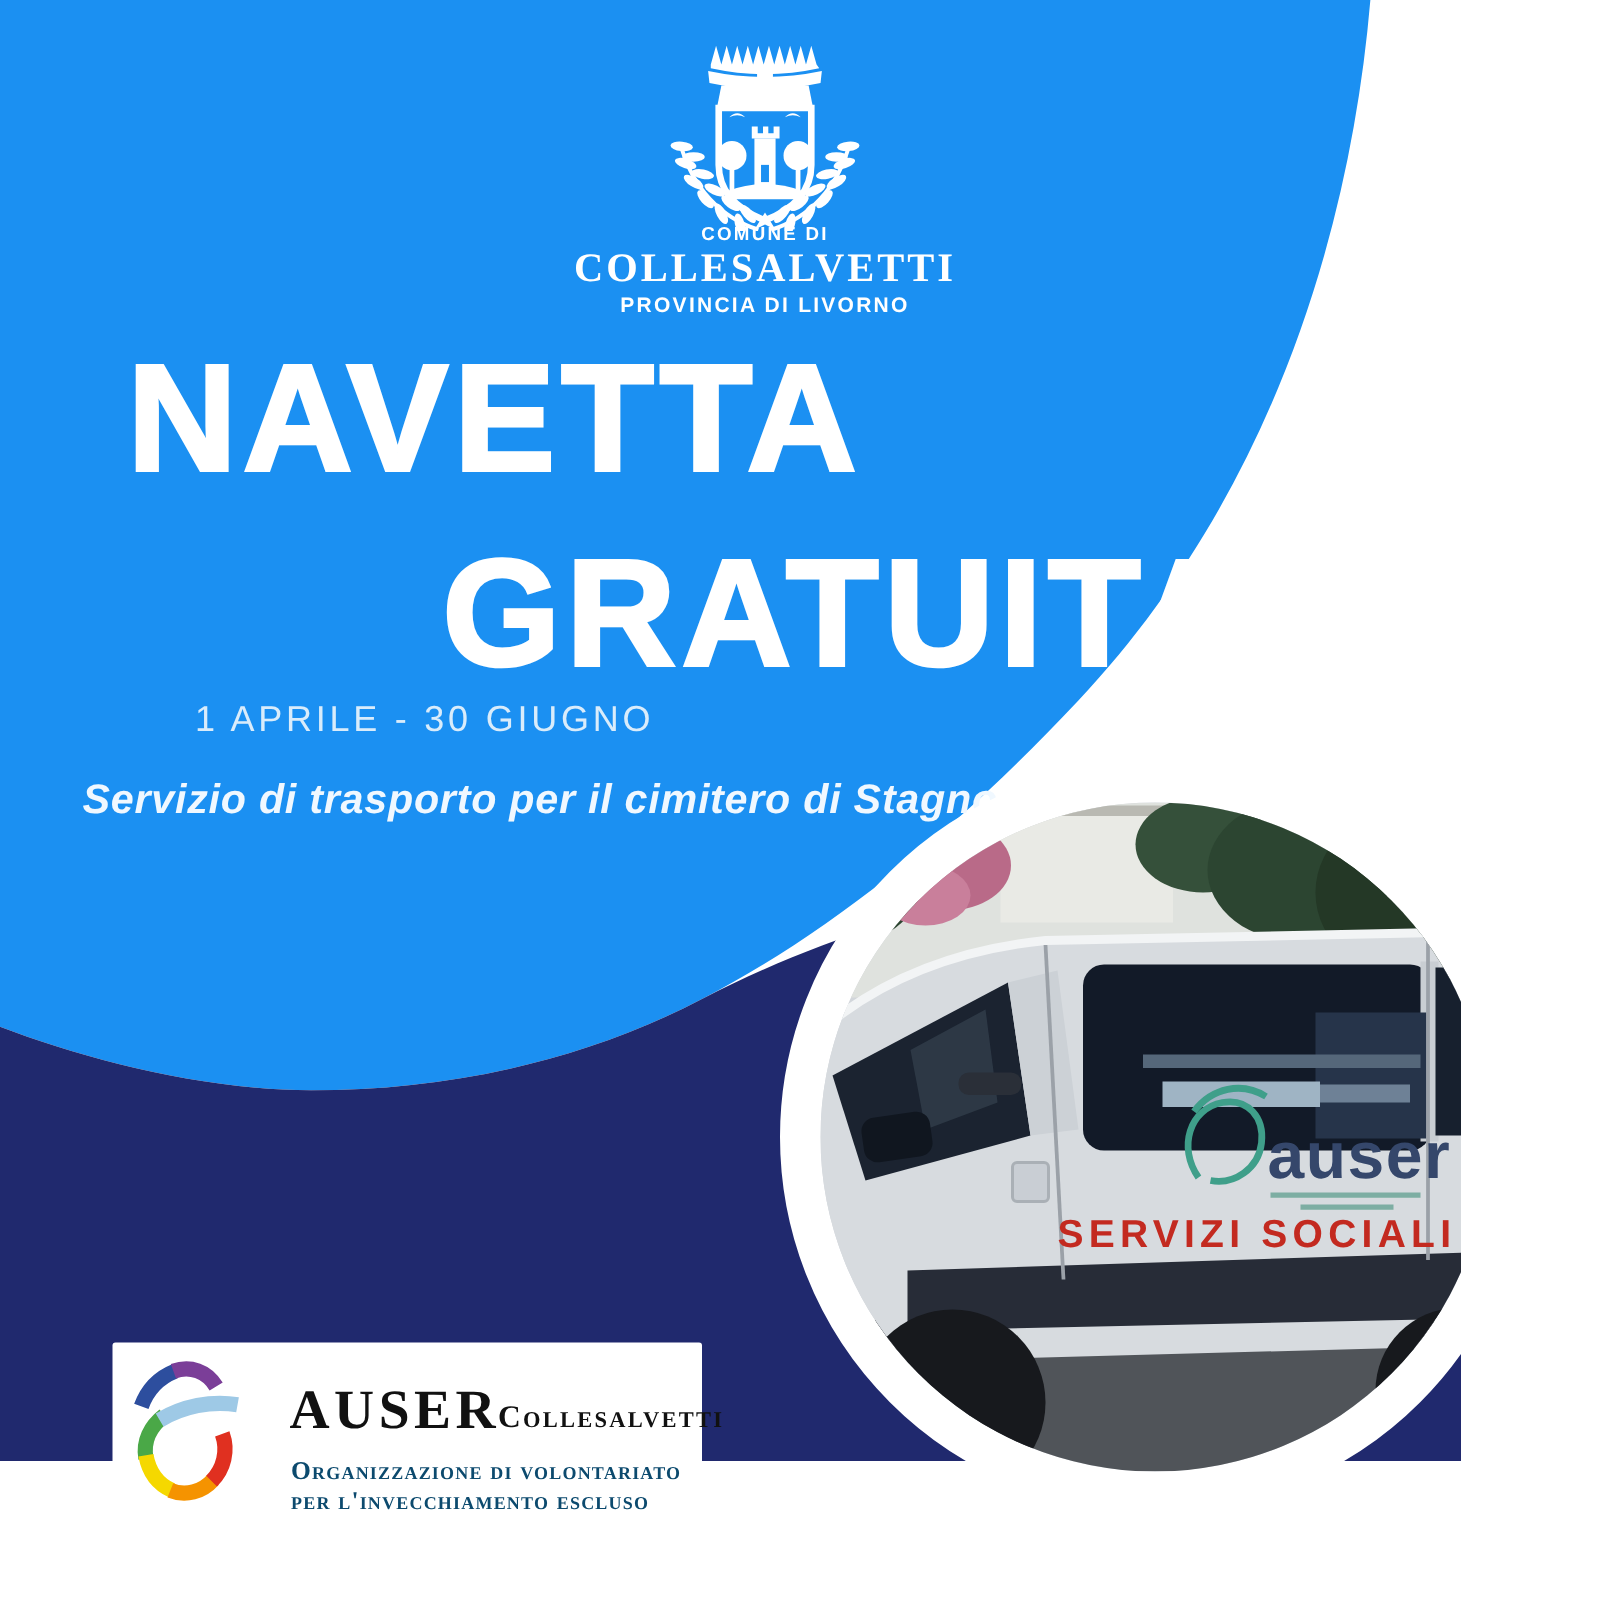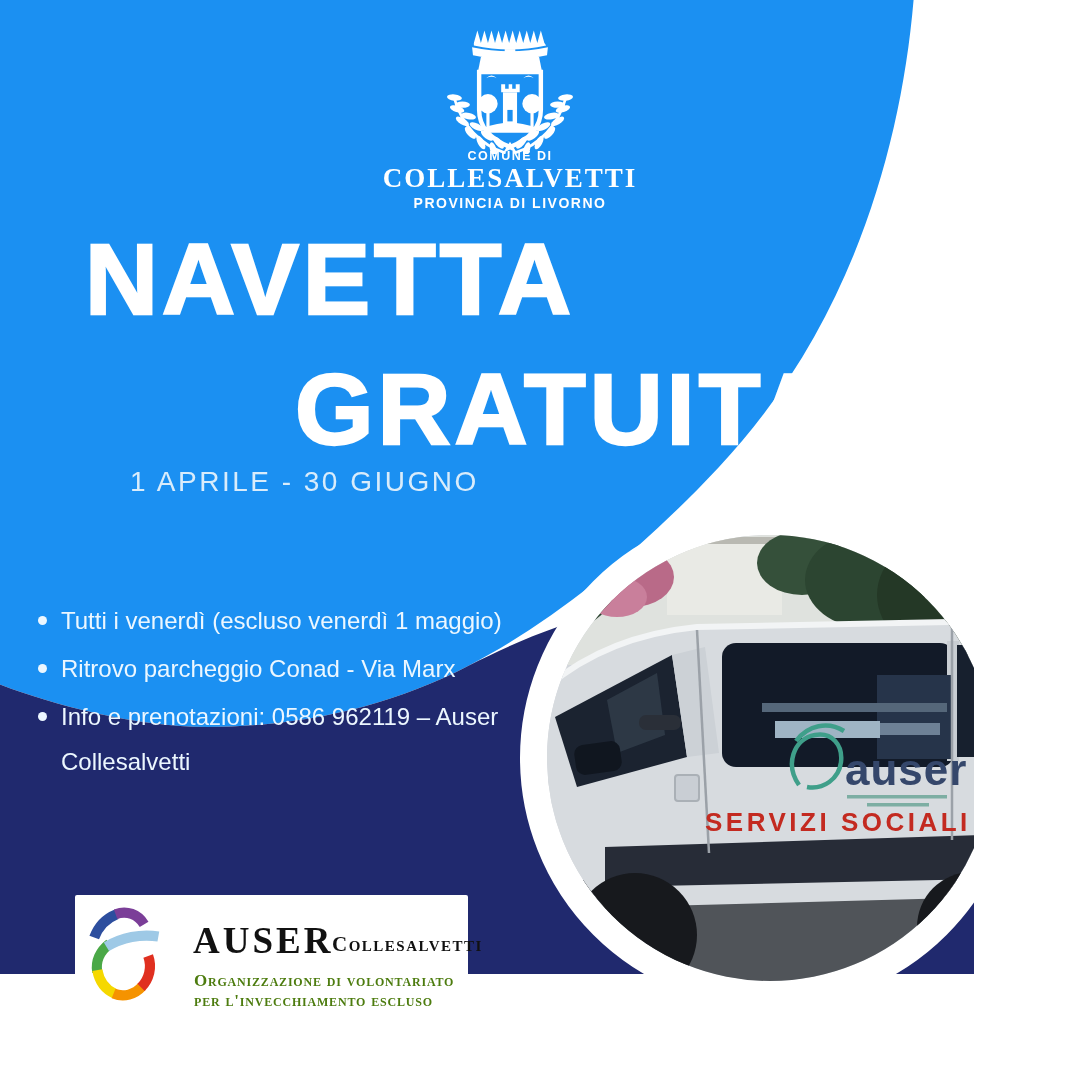--- a/index.html
+++ b/index.html
@@ -15,21 +15,21 @@
   .crest-svg{left:430px;top:20px;width:160px;height:134px;z-index:1;}
   .hdr-text{left:360px;width:300px;text-align:center;color:#ffffff;z-index:1;}
   .hdr-small{font-size:12.5px;font-weight:bold;letter-spacing:1.5px;}
   .hdr-name{font-family:"Liberation Serif",serif;font-size:27px;font-weight:bold;letter-spacing:2px;}
   
   .title{
     color:#ffffff;font-weight:bold;font-size:101px;letter-spacing:4px;
     -webkit-text-stroke:2.5px #ffffff;z-index:1;white-space:nowrap;
   }
   .period{
-    left:130px;top:466px;color:#d9ecfb;font-size:28px;letter-spacing:2.5px;
+    left:130px;top:466px;color:#d9ecfb;font-size:24px;letter-spacing:2.5px;
     font-weight:400;z-index:1;white-space:nowrap;
   }
   .subtitle{
     left:55px;top:517px;color:#f0f8ff;font-size:27.5px;font-style:italic;
     font-weight:600;letter-spacing:.5px;z-index:1;white-space:nowrap;
   }
   
   .bullets{left:38px;top:598px;width:545px;z-index:1;list-style:none;margin:0;padding:0;}
   .bullets li{display:flex;margin-bottom:3px;color:#ecf7ff;font-size:24px;line-height:45px;font-weight:500;}
   .bullets .dot{flex:0 0 9px;width:9px;height:9px;border-radius:50%;background:#ecf7ff;margin:18px 14px 0 0;}
@@ -39,21 +39,21 @@
     border:27px solid #ffffff;border-radius:50%;overflow:hidden;
     background:#d2d6db;z-index:2;
   }
   
   .auser-box{left:75px;top:895px;width:393px;height:152px;background:#ffffff;z-index:3;border-radius:2px;}
   .auser-name{left:118px;top:24px;font-family:"Liberation Serif",serif;font-weight:bold;
     font-size:37px;color:#111111;letter-spacing:3px;}
   .auser-loc{left:257px;top:37px;font-family:"Liberation Serif",serif;font-weight:bold;
     font-variant:small-caps;font-size:21px;color:#111111;letter-spacing:1.5px;}
   .auser-tag{left:119px;font-family:"Liberation Serif",serif;font-weight:bold;
-    font-variant:small-caps;font-size:17px;color:#4d7c0f;letter-spacing:.8px;}
+    font-variant:small-caps;font-size:17px;color:#0c4a6e;letter-spacing:.8px;}
 </style>
 </head>
 <body>
 
 <div class="canvas">
 
   <svg id="bg-shapes" viewBox="0 0 1080 1080">
     <path fill="#1b90f2" d="M0,0 L1013,0 C998,175 938,368 797,518 C705,616 612,690 520,738 C430,785 330,806 230,806 C150,806 60,782 0,759 Z"></path>
     <path fill="#20296e" d="M0,759 C60,782 150,806 230,806 C330,806 430,785 520,738 C600,697 700,660 800,660 C900,660 980,700 1022,740 C1042,759 1062,744 1080,737 L1080,1080 L0,1080 Z"></path>
   </svg>
@@ -105,35 +105,22 @@
   </svg>
 
   <div class="abs hdr-text hdr-small" style="top:149px">COMUNE DI</div>
   <div class="abs hdr-text hdr-name" style="top:163px">COLLESALVETTI</div>
   <div class="abs hdr-text hdr-small" style="top:195px;font-size:14px">PROVINCIA DI LIVORNO</div>
 
   <div class="abs title" style="left:295px;top:352px">GRATUITA</div>
   <div class="abs title" style="left:85px;top:222px">NAVETTA</div>
 
   <div class="abs period">1 APRILE - 30 GIUGNO</div>
+  <div class="abs subtitle">Servizio di trasporto per il cimitero di Stagno</div>
 
-  <ul class="abs bullets">
-    <li>
-        <span class="dot"></span>
-        <span>Tutti i venerdì (escluso venerdì 1 maggio)</span>
-      </li>
-    <li>
-        <span class="dot"></span>
-        <span>Ritrovo parcheggio Conad - Via Marx</span>
-      </li>
-    <li>
-        <span class="dot"></span>
-        <span>Info e prenotazioni: 0586 962119 – Auser Collesalvetti</span>
-      </li>
-  </ul>
 
   <div class="abs photo-circle">
     <svg viewBox="0 0 446 446" width="446" height="446">
 
       <rect x="0" y="0" width="446" height="130" fill="#dfe2de"></rect>
       <rect x="120" y="5" width="115" height="75" fill="#e9eae5"></rect>
       <rect x="120" y="2" width="115" height="7" fill="#b9b9b2"></rect>
       <ellipse cx="15" cy="45" rx="55" ry="50" fill="#2c4531"></ellipse>
       <ellipse cx="85" cy="42" rx="42" ry="30" fill="#b96a88"></ellipse>
       <ellipse cx="70" cy="62" rx="30" ry="20" fill="#c97f9b"></ellipse>

